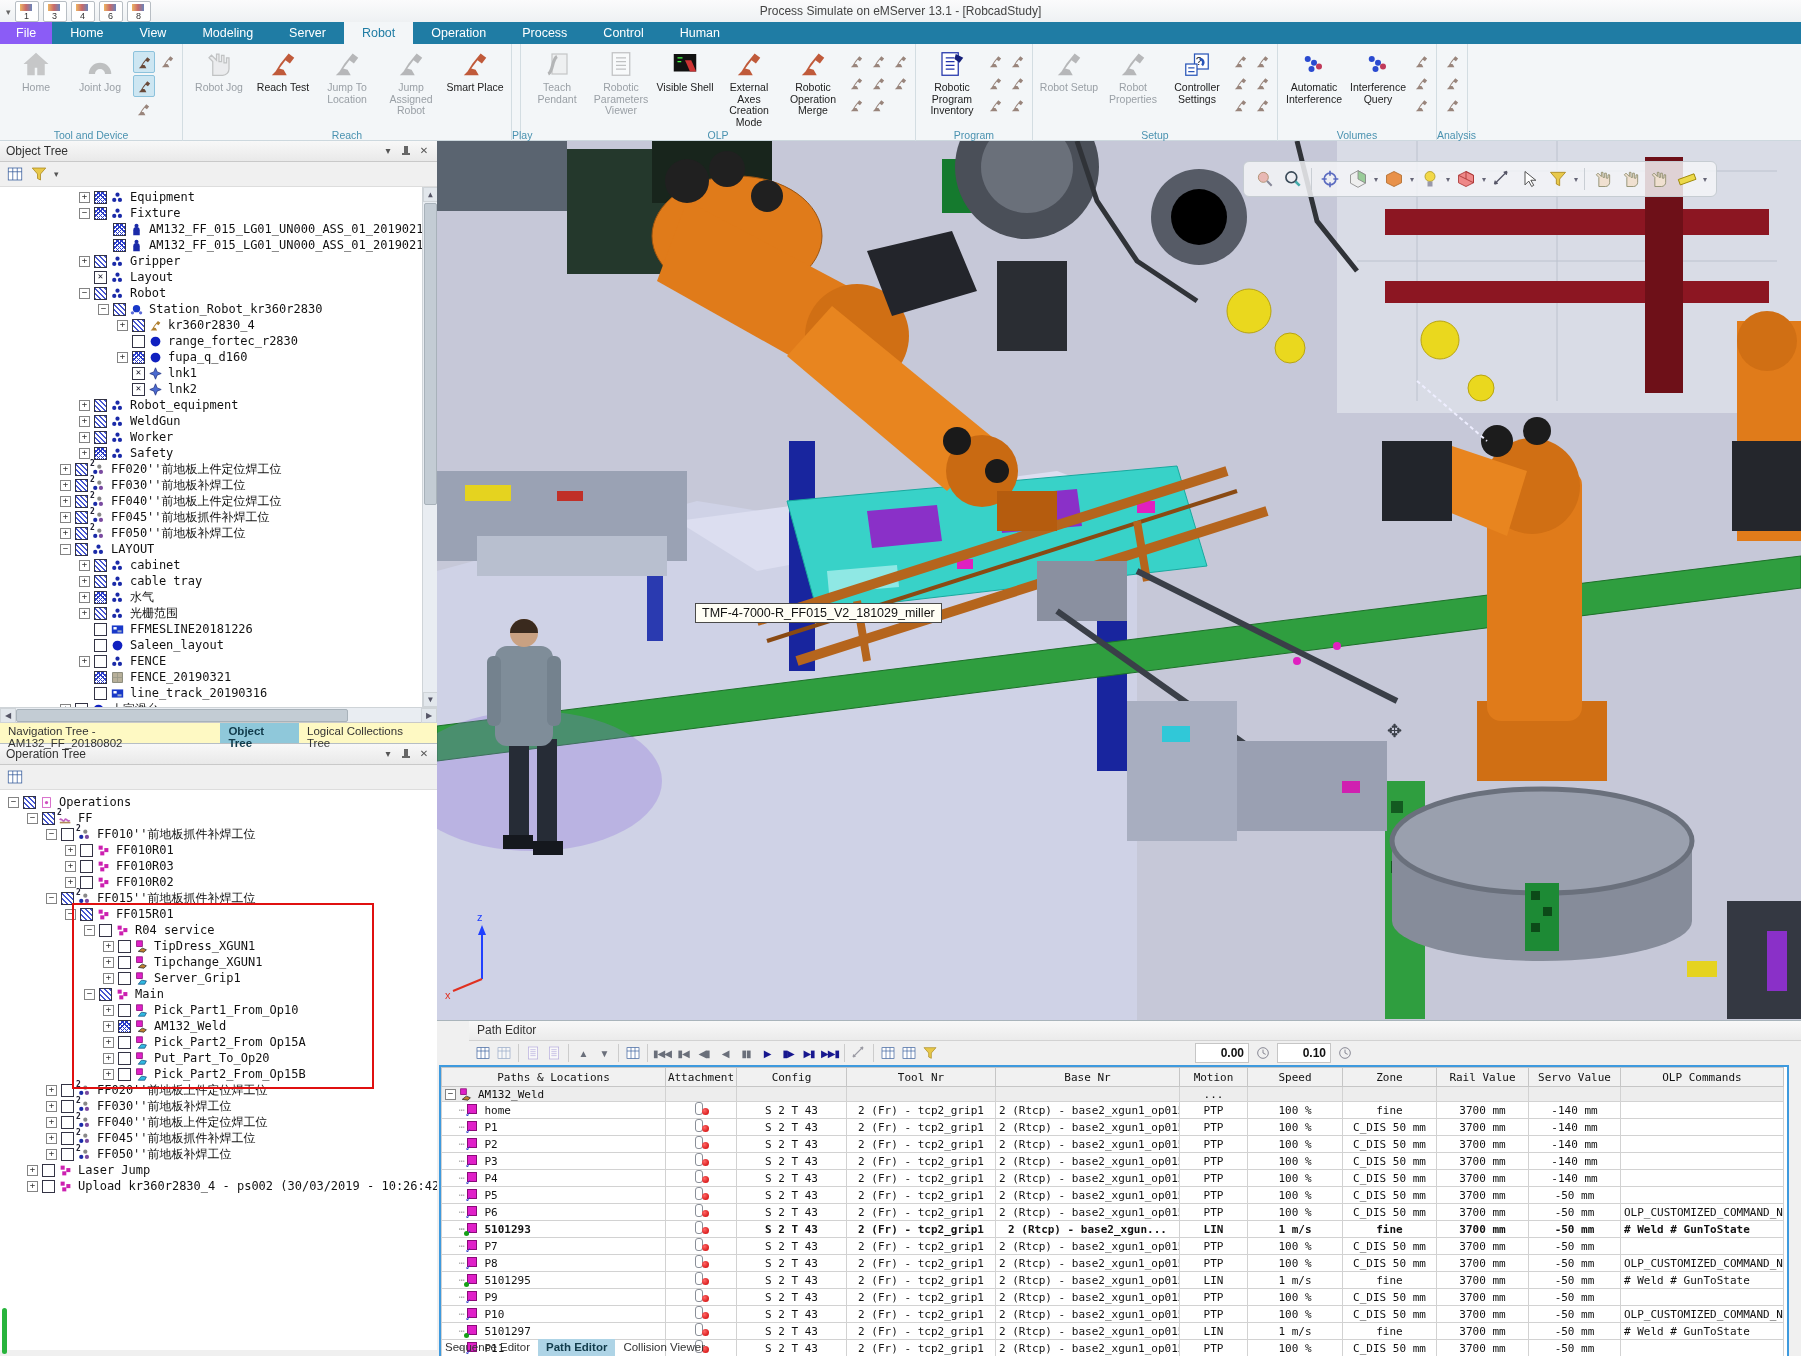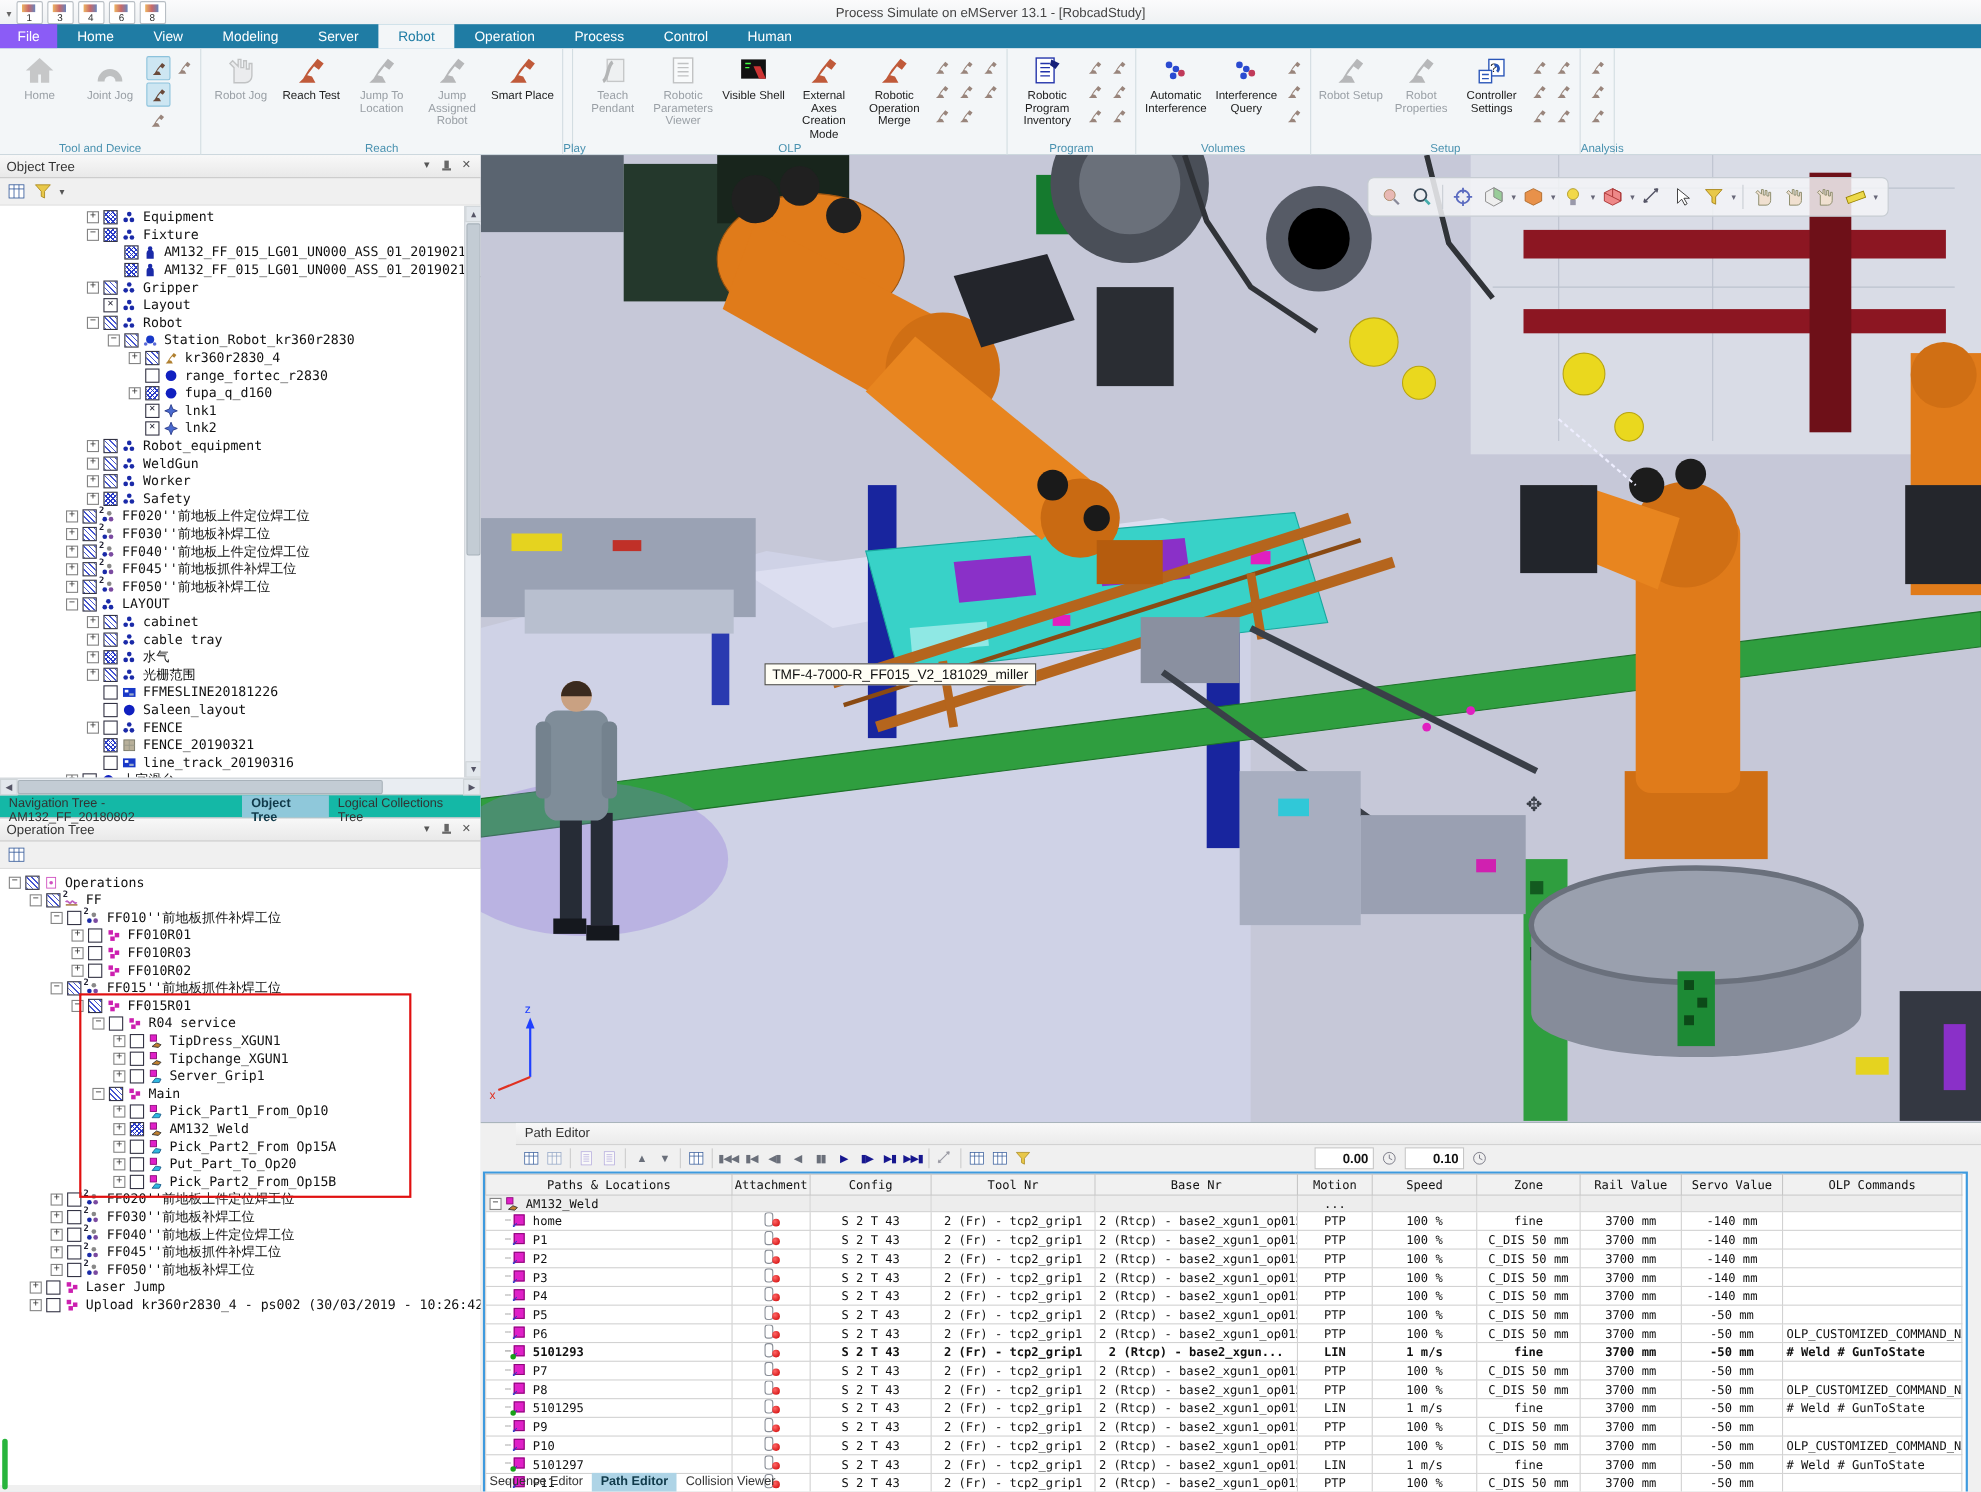--- a/index.html
+++ b/index.html
@@ -57,21 +57,21 @@
   .cb.x::before{content:"✕";position:absolute;left:0;top:-1px;width:11px;text-align:center;font-size:9px;color:#223;}
   .ticon{width:15px;height:13px;margin-right:4px;flex:none;position:relative;}
   .ticon svg{width:13px;height:13px;}
   .ticon .b2{position:absolute;left:-2px;top:-4px;font-size:8px;color:#223;font-weight:bold;font-style:normal;}
   .vscroll{position:absolute;right:0;top:0;width:14px;background:#e9edf2;border-left:1px solid #cfd4d8;}
   .vthumb{position:absolute;left:1px;width:11px;background:#c3ccd4;border:1px solid #a8b2ba;border-radius:2px;}
   .sarrow{position:absolute;left:0;width:13px;height:13px;font-size:8px;color:#556;text-align:center;line-height:13px;background:#e2e7ec;border:1px solid #cfd4d8;}
   .hscroll{height:14px;background:#e9edf2;border-top:1px solid #cfd4d8;position:relative;}
   .hthumb{position:absolute;top:1px;left:16px;width:330px;height:11px;background:#c3ccd4;border:1px solid #a8b2ba;border-radius:2px;}
   .harrow{position:absolute;top:0;width:14px;height:13px;font-size:8px;color:#556;text-align:center;line-height:13px;background:#e2e7ec;border:1px solid #cfd4d8;}
-  #obj-tabs{height:20px;background:#14b8a6;border-top:1px solid #c9c9c9;display:flex;align-items:stretch;font-size:11.5px;}
+  #obj-tabs{height:20px;background:#fef9c3;border-top:1px solid #c9c9c9;display:flex;align-items:stretch;font-size:11.5px;}
   .dtab{padding:2px 8px 0 8px;color:#333;}
   .dtab.active{background:#8fc8da;font-weight:bold;color:#103a4a;}
   #op-tree-wrap{position:relative;}
   #redbox{position:absolute;border:2px solid #e01010;pointer-events:none;}
   #green-strip{position:absolute;left:2px;top:1167px;width:5px;height:46px;background:#28b43c;border-radius:3px;}
   
   #viewport{position:absolute;left:437px;top:141px;width:1364px;height:879px;background:#c6c8d8;overflow:hidden;}
   #vp-toolbar{position:absolute;left:806px;top:20px;height:34px;display:flex;align-items:center;gap:2px;padding:0 8px;
               background:rgba(243,245,247,.85);border:1px solid #c6ccd2;border-radius:6px;}
   .vt-ic{width:26px;height:26px;display:flex;align-items:center;justify-content:center;}
@@ -483,20 +483,75 @@
               <svg fill="#6a4a3a">
                 <use href="#s-robot"></use>
               </svg>
             </span>
           </div>
         </div>
         <span class="rglabel">Program</span>
       </div>
       <div class="rgroup">
         <div class="rbtns">
+          <div class="rbig dis">
+            <span class="bico"><svg width="30" height="30" fill="#c05a3a">
+                <use href="#s-robot"></use>
+              </svg></span>
+            <div>Robot Setup</div>
+          </div>
+          <div class="rbig dis">
+            <span class="bico"><svg width="30" height="30" fill="#c05a3a">
+                <use href="#s-robot"></use>
+              </svg></span>
+            <div>Robot Properties</div>
+          </div>
+          <div class="rbig">
+            <span class="bico"><svg width="30" height="30" fill="#c05a3a">
+                <use href="#s-controller"></use>
+              </svg></span>
+            <div>Controller Settings</div>
+          </div>
+          <div class="minis">
+            <span class="mini">
+              <svg fill="#6a4a3a">
+                <use href="#s-robot"></use>
+              </svg>
+            </span>
+            <span class="mini">
+              <svg fill="#6a4a3a">
+                <use href="#s-robot"></use>
+              </svg>
+            </span>
+            <span class="mini">
+              <svg fill="#6a4a3a">
+                <use href="#s-robot"></use>
+              </svg>
+            </span>
+            <span class="mini">
+              <svg fill="#6a4a3a">
+                <use href="#s-robot"></use>
+              </svg>
+            </span>
+            <span class="mini">
+              <svg fill="#6a4a3a">
+                <use href="#s-robot"></use>
+              </svg>
+            </span>
+            <span class="mini">
+              <svg fill="#6a4a3a">
+                <use href="#s-robot"></use>
+              </svg>
+            </span>
+          </div>
+        </div>
+        <span class="rglabel">Setup</span>
+      </div>
+      <div class="rgroup">
+        <div class="rbtns">
           <div class="rbig">
             <span class="bico"><svg width="30" height="30" fill="#c05a3a">
                 <use href="#s-dotsq"></use>
               </svg></span>
             <div>Automatic Interference</div>
           </div>
           <div class="rbig">
             <span class="bico"><svg width="30" height="30" fill="#c05a3a">
                 <use href="#s-dotsq"></use>
               </svg></span>
@@ -514,75 +569,20 @@
               </svg>
             </span>
             <span class="mini">
               <svg fill="#6a4a3a">
                 <use href="#s-robot"></use>
               </svg>
             </span>
           </div>
         </div>
         <span class="rglabel">Volumes</span>
-      </div>
-      <div class="rgroup">
-        <div class="rbtns">
-          <div class="rbig dis">
-            <span class="bico"><svg width="30" height="30" fill="#c05a3a">
-                <use href="#s-robot"></use>
-              </svg></span>
-            <div>Robot Setup</div>
-          </div>
-          <div class="rbig dis">
-            <span class="bico"><svg width="30" height="30" fill="#c05a3a">
-                <use href="#s-robot"></use>
-              </svg></span>
-            <div>Robot Properties</div>
-          </div>
-          <div class="rbig">
-            <span class="bico"><svg width="30" height="30" fill="#c05a3a">
-                <use href="#s-controller"></use>
-              </svg></span>
-            <div>Controller Settings</div>
-          </div>
-          <div class="minis">
-            <span class="mini">
-              <svg fill="#6a4a3a">
-                <use href="#s-robot"></use>
-              </svg>
-            </span>
-            <span class="mini">
-              <svg fill="#6a4a3a">
-                <use href="#s-robot"></use>
-              </svg>
-            </span>
-            <span class="mini">
-              <svg fill="#6a4a3a">
-                <use href="#s-robot"></use>
-              </svg>
-            </span>
-            <span class="mini">
-              <svg fill="#6a4a3a">
-                <use href="#s-robot"></use>
-              </svg>
-            </span>
-            <span class="mini">
-              <svg fill="#6a4a3a">
-                <use href="#s-robot"></use>
-              </svg>
-            </span>
-            <span class="mini">
-              <svg fill="#6a4a3a">
-                <use href="#s-robot"></use>
-              </svg>
-            </span>
-          </div>
-        </div>
-        <span class="rglabel">Setup</span>
       </div>
       <div class="rgroup">
         <div class="rbtns">
           <div class="minis">
             <span class="mini">
               <svg fill="#6a4a3a">
                 <use href="#s-robot"></use>
               </svg>
             </span>
             <span class="mini">

